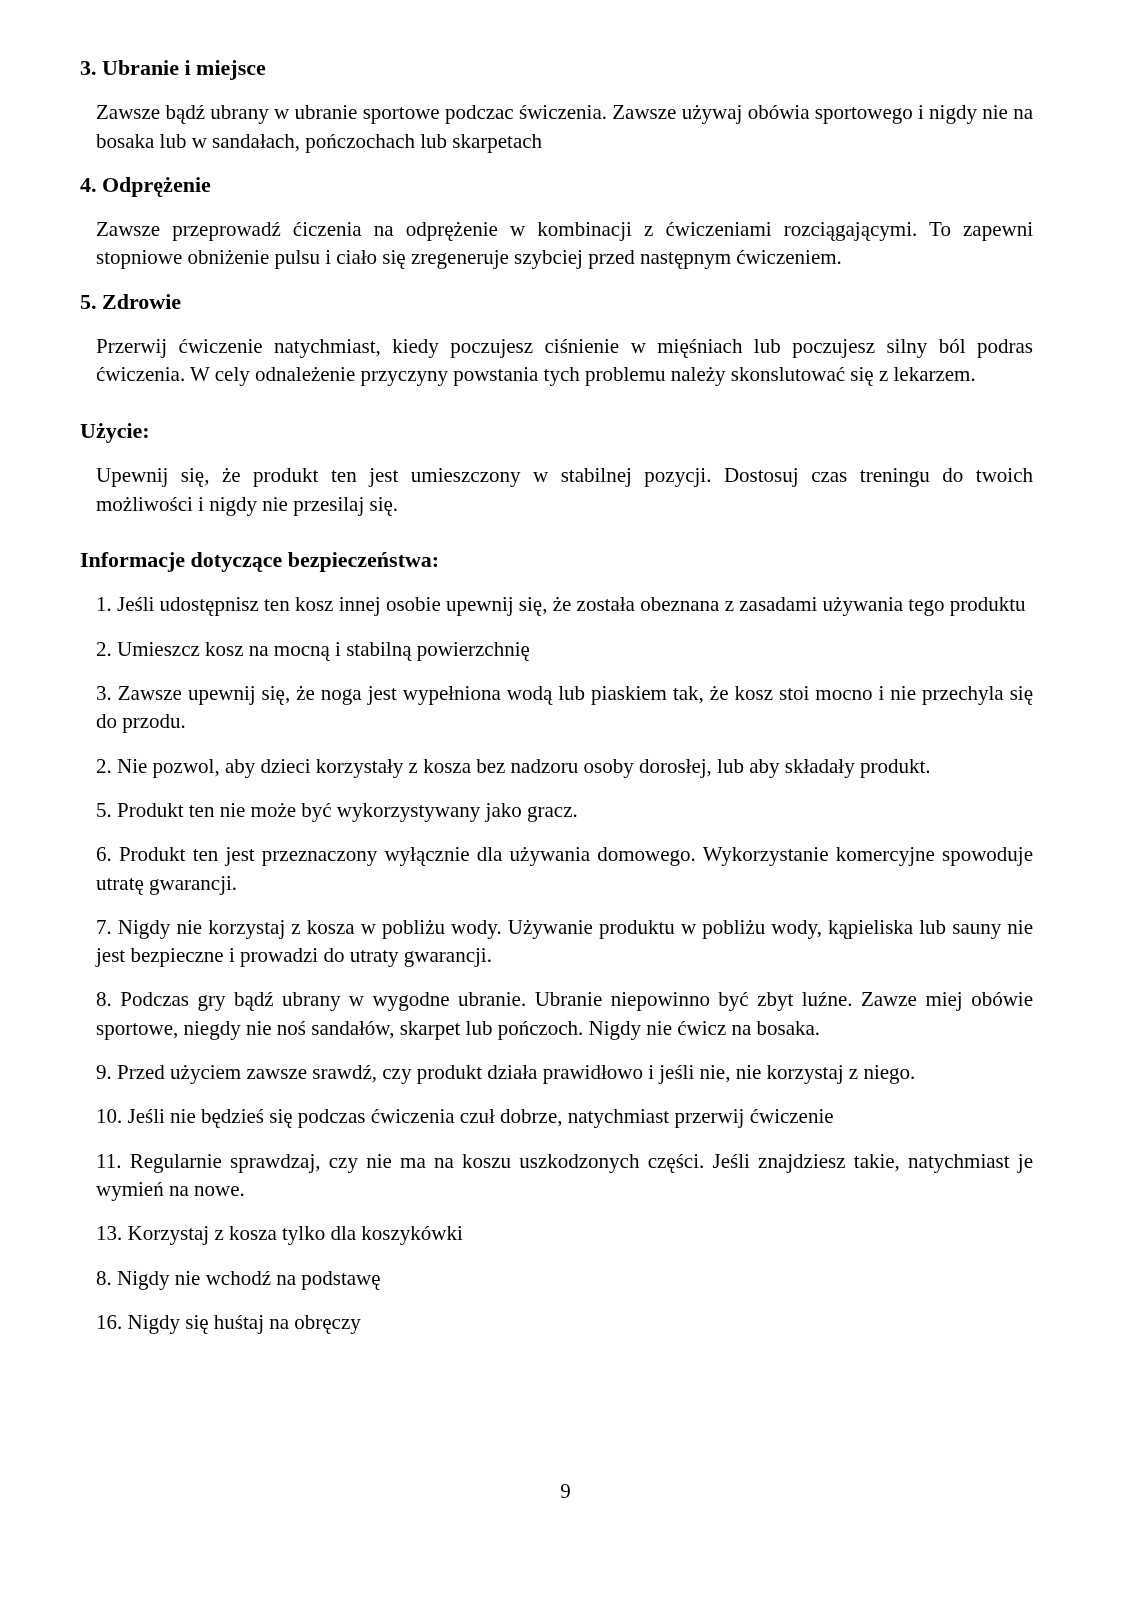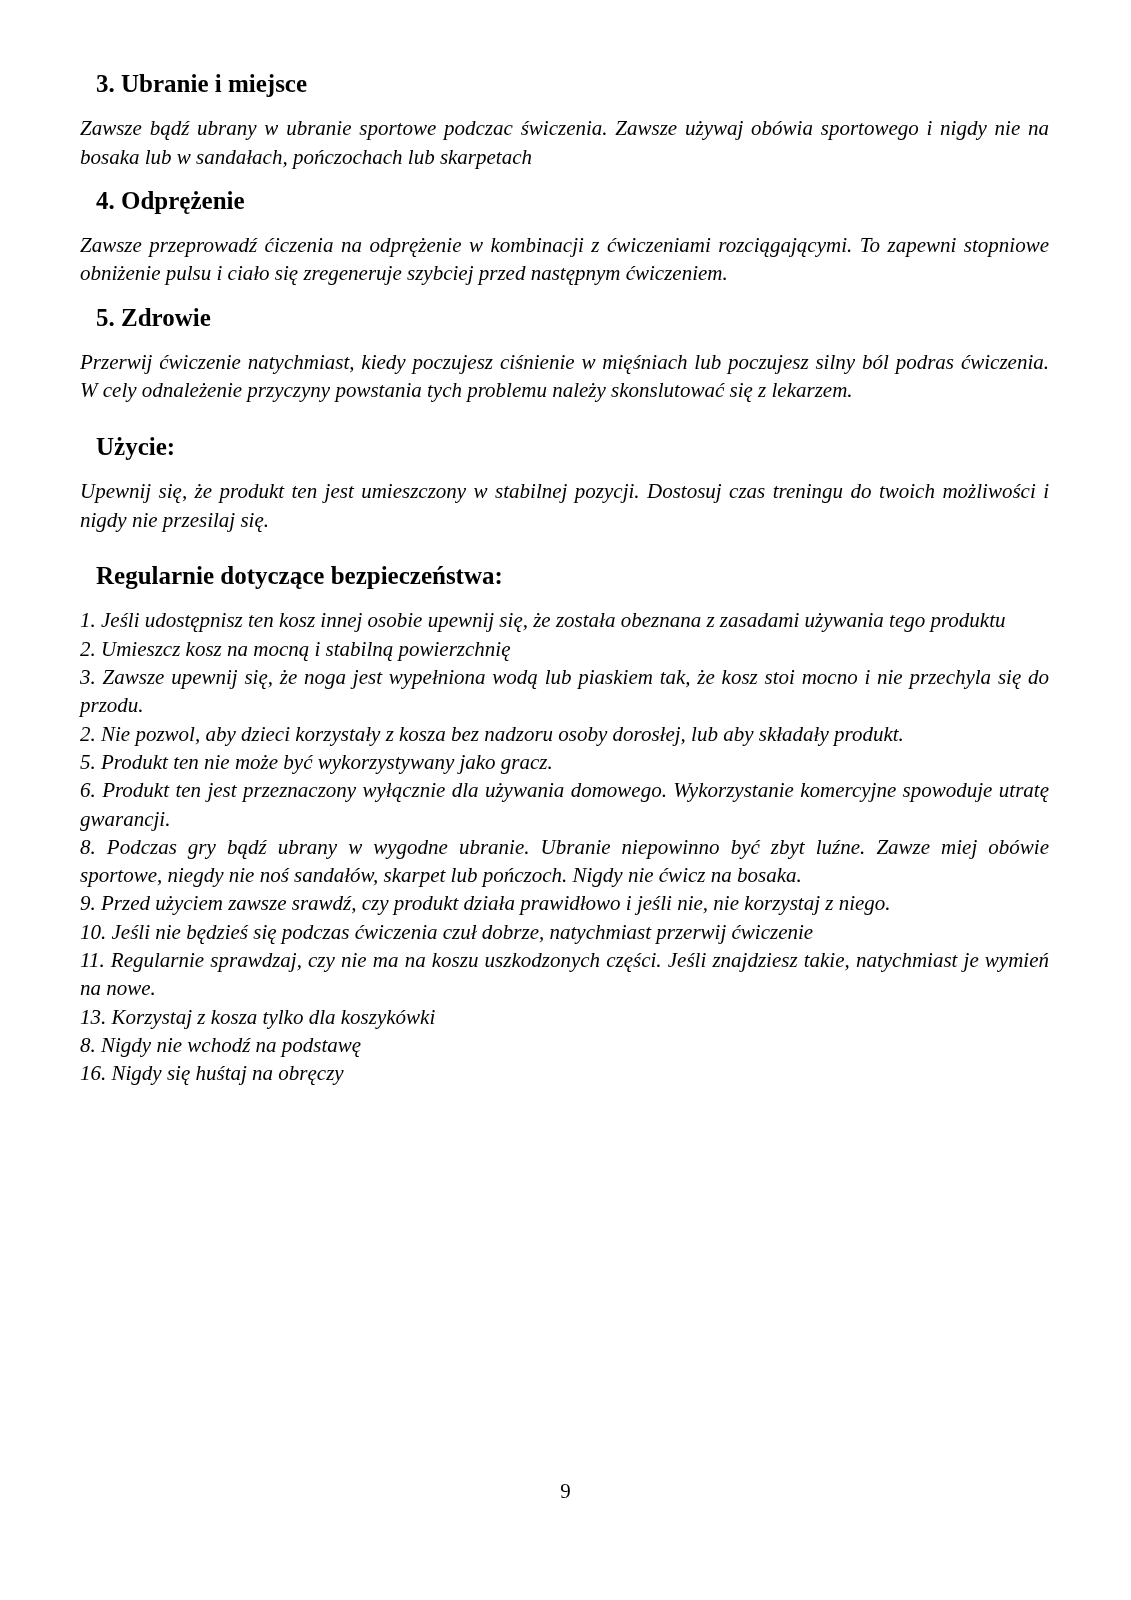--- a/index.html
+++ b/index.html
@@ -18,31 +18,30 @@
     line-height: 28.3px;
     overflow: hidden;
   }
   .content {
     position: absolute;
     left: 80px;
     top: 54px;
     width: 969px;
   }
   h3 {
-    font-size: 25px;
+    font-size: 22px;
     line-height: 28.3px;
     font-weight: bold;
-    margin: 16px;
+    margin: 0;
     padding: 0;
   }
   p {
-    margin: 0;
+    margin: 16px;
     padding: 0;
     text-align: justify;
-    font-style: italic;
   }
   .spaced {
     margin-top: 28.3px;
   }
   .safety-list p {
     text-align: justify;
   }
   .page-number {
     position: absolute;
     top: 1477px;
@@ -74,27 +73,28 @@
       <p>Przerwij ćwiczenie natychmiast, kiedy poczujesz ciśnienie w mięśniach lub poczujesz silny ból podras ćwiczenia. W cely odnależenie przyczyny powstania tych problemu należy skonslutować się z lekarzem.</p>
     </section>
 
     <section class="spaced">
       <h3>Użycie:</h3>
       <p>Upewnij się, że produkt ten jest umieszczony w stabilnej pozycji. Dostosuj czas treningu do twoich możliwości i nigdy nie przesilaj się.</p>
     </section>
 
 
     <section class="spaced safety-list">
-      <h3>Regularnie dotyczące bezpieczeństwa:</h3>
+      <h3>Informacje dotyczące bezpieczeństwa:</h3>
       <p>1. Jeśli udostępnisz ten kosz innej osobie upewnij się, że została obeznana z zasadami używania tego produktu</p>
       <p>2. Umieszcz kosz na mocną i stabilną powierzchnię</p>
       <p>3. Zawsze upewnij się, że noga jest wypełniona wodą lub piaskiem tak, że kosz stoi mocno i nie przechyla się do przodu.</p>
       <p>2. Nie pozwol, aby dzieci korzystały z kosza bez nadzoru osoby dorosłej, lub aby składały produkt.</p>
       <p>5. Produkt ten nie może być wykorzystywany jako gracz.</p>
       <p>6. Produkt ten jest przeznaczony wyłącznie dla używania domowego. Wykorzystanie komercyjne spowoduje utratę gwarancji.</p>
+      <p>7. Nigdy nie korzystaj z kosza w pobliżu wody. Używanie produktu w pobliżu wody, kąpieliska lub sauny nie jest bezpieczne i prowadzi do utraty gwarancji.</p>
       <p>8. Podczas gry bądź ubrany w wygodne ubranie. Ubranie niepowinno być zbyt luźne. Zawze miej obówie sportowe, niegdy nie noś sandałów, skarpet lub pończoch. Nigdy nie ćwicz na bosaka.</p>
       <p>9. Przed użyciem zawsze srawdź, czy produkt działa prawidłowo i jeśli nie, nie korzystaj z niego.</p>
       <p>10. Jeśli nie będzieś się podczas ćwiczenia czuł dobrze, natychmiast przerwij ćwiczenie</p>
       <p>11. Regularnie sprawdzaj, czy nie ma na koszu uszkodzonych części. Jeśli znajdziesz takie, natychmiast je wymień na nowe.</p>
       <p>13. Korzystaj z kosza tylko dla koszykówki</p>
       <p>8. Nigdy nie wchodź na podstawę</p>
       <p>16. Nigdy się huśtaj na obręczy</p>
     </section>
 
   </main>

